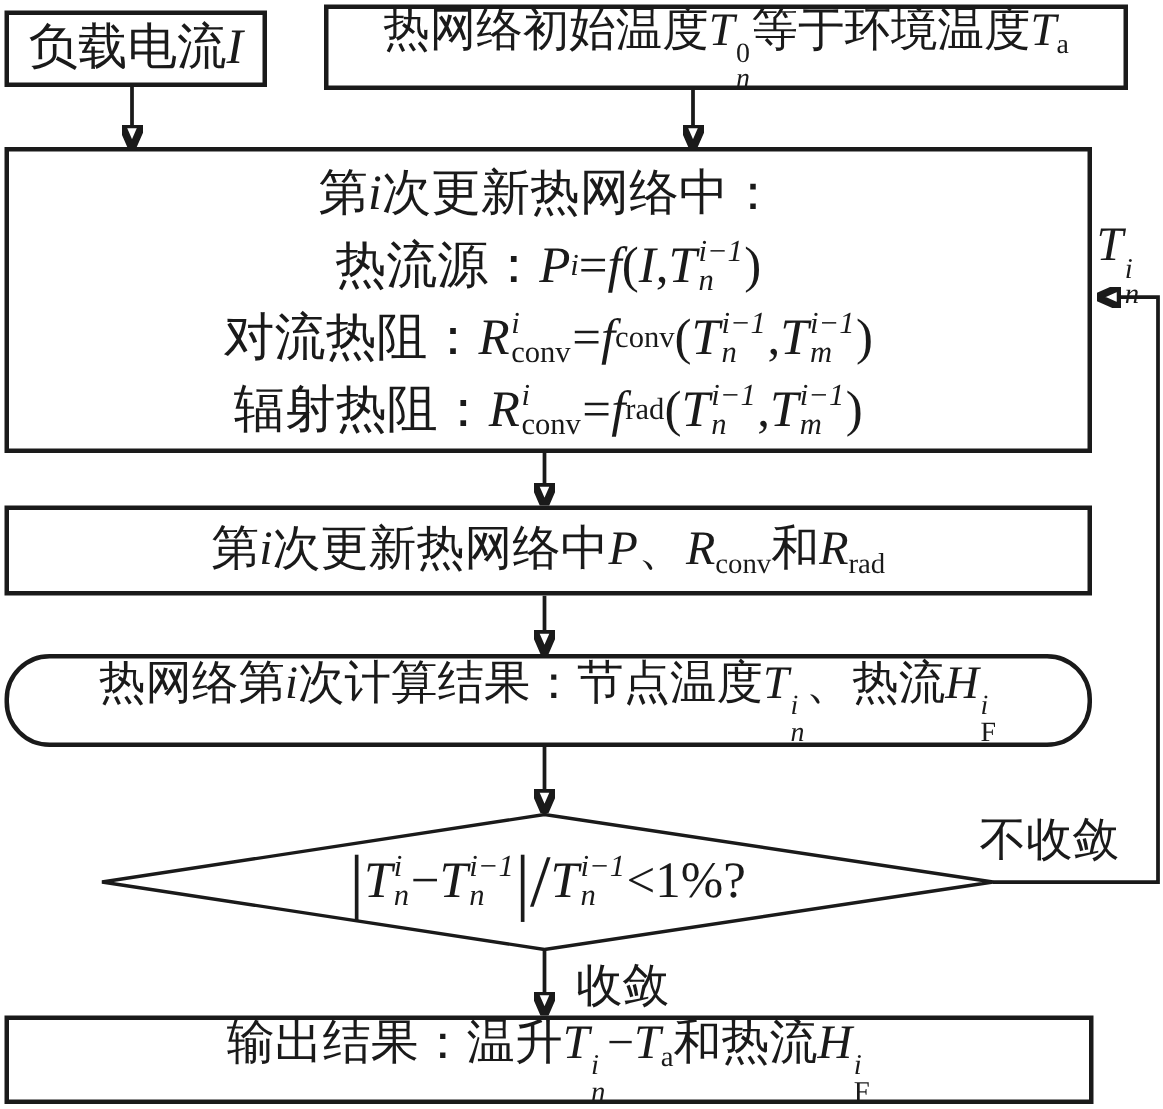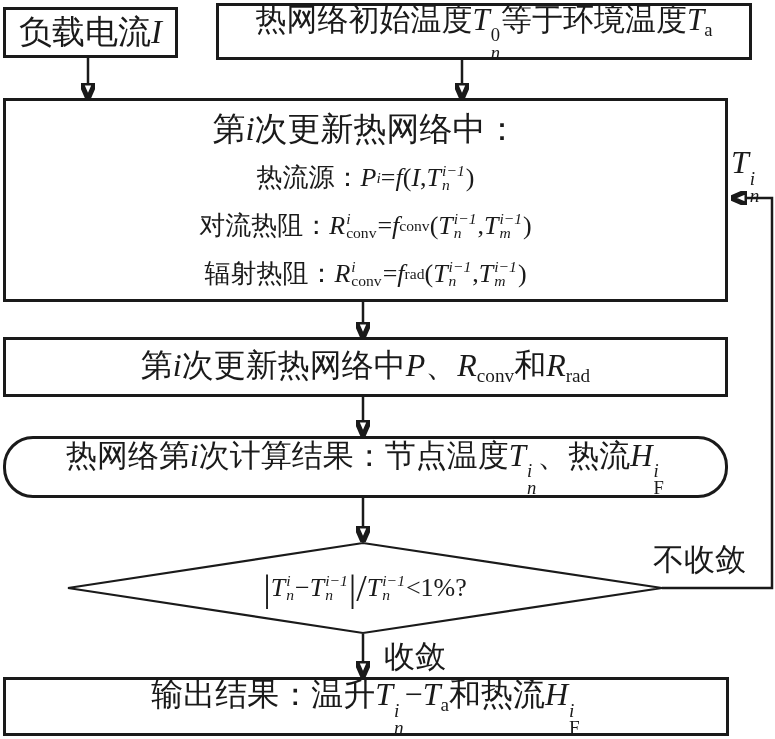--- a/index.html
+++ b/index.html
@@ -24,21 +24,21 @@
   .dtext{ position:absolute; z-index:3; display:flex; align-items:center; justify-content:center; white-space:nowrap; }
   .lbl{ position:absolute; z-index:3; white-space:nowrap; }
   .it{ font-style:italic; }
   .sp{ font-size:0.6em; vertical-align:0.55em; }
   .sb{ font-size:0.6em; vertical-align:-0.3em; }
   .st{
     display:inline-flex; flex-direction:column; align-items:flex-start;
     vertical-align:-0.6em; line-height:0.92; font-size:0.6em; margin:0 1px;
   }
   .big{ font-size:1.45em; font-style:normal; vertical-align:-0.18em; line-height:0; }
-  .f33{ font-size:33px; } .f32{ font-size:32px; } .f31{ font-size:31px; } .f30{ font-size:26px; }
+  .f33{ font-size:33px; } .f32{ font-size:32px; } .f31{ font-size:31px; } .f30{ font-size:34px; }
 </style>
 </head>
 <body>
 
 <div class="canvas">
 
   <svg class="wires" width="775" height="739" viewBox="0 0 775 739">
     <defs>
       <marker id="ah" viewBox="0 0 8 7" refX="0.5" refY="3.5" markerWidth="16" markerHeight="14" markerUnits="userSpaceOnUse" orient="auto">
         <path d="M0,0 L8,3.5 L0,7 Z" fill="currentColor" stroke="none"></path>

